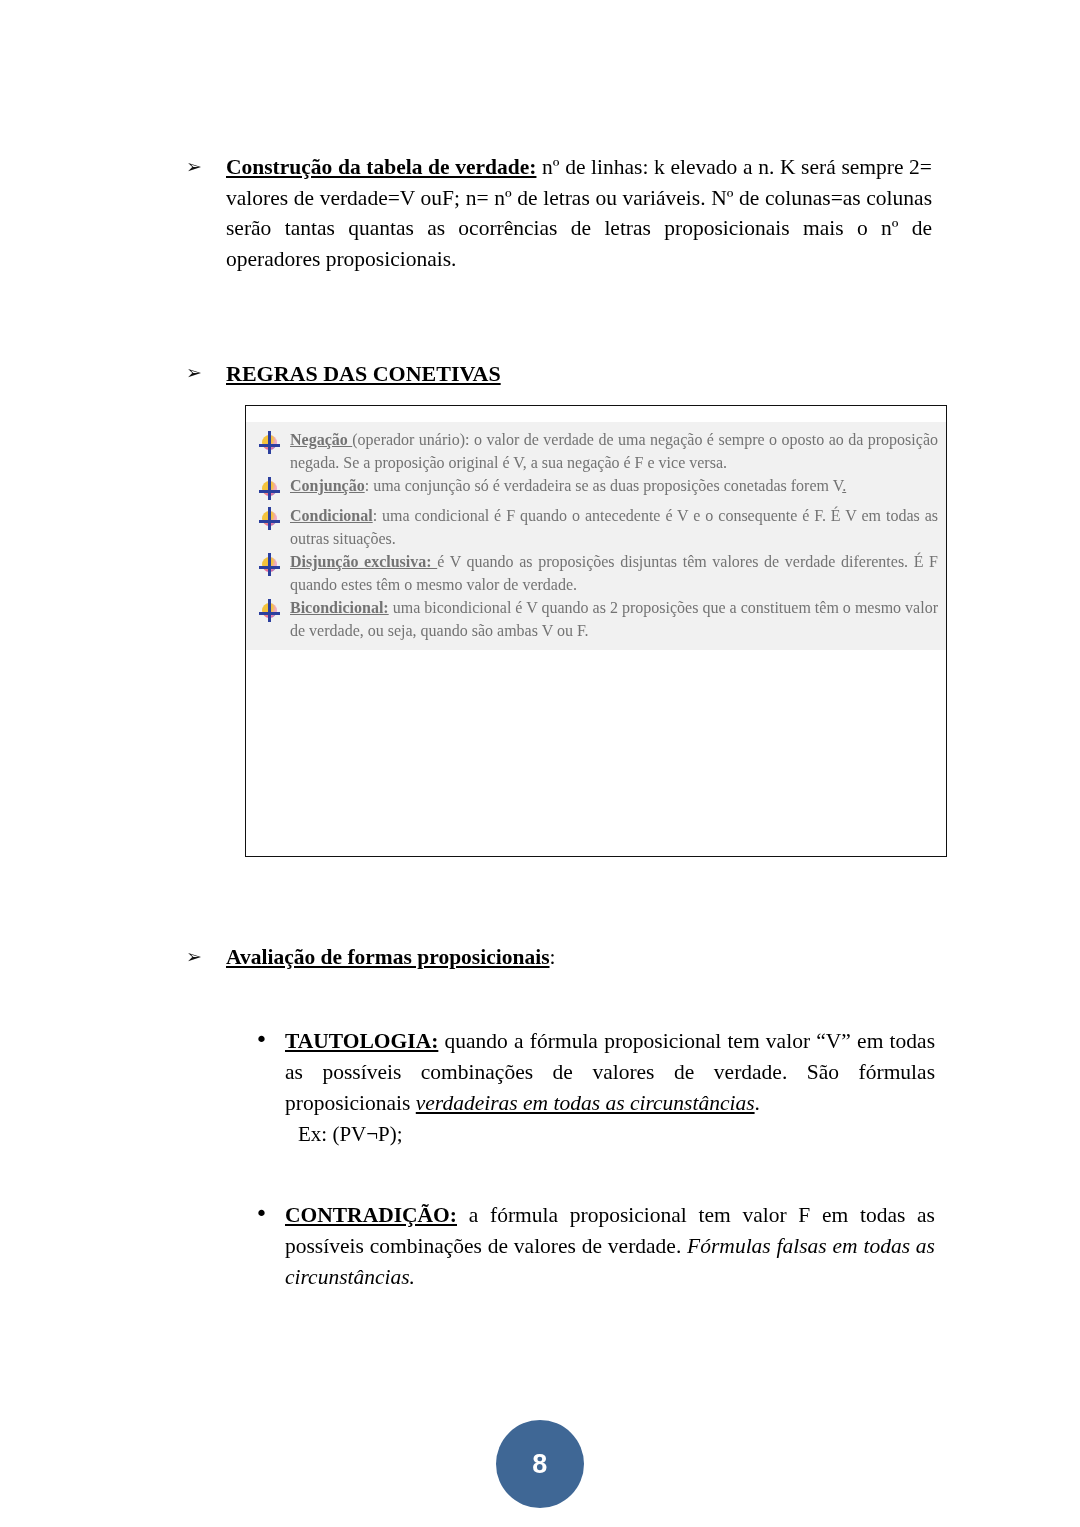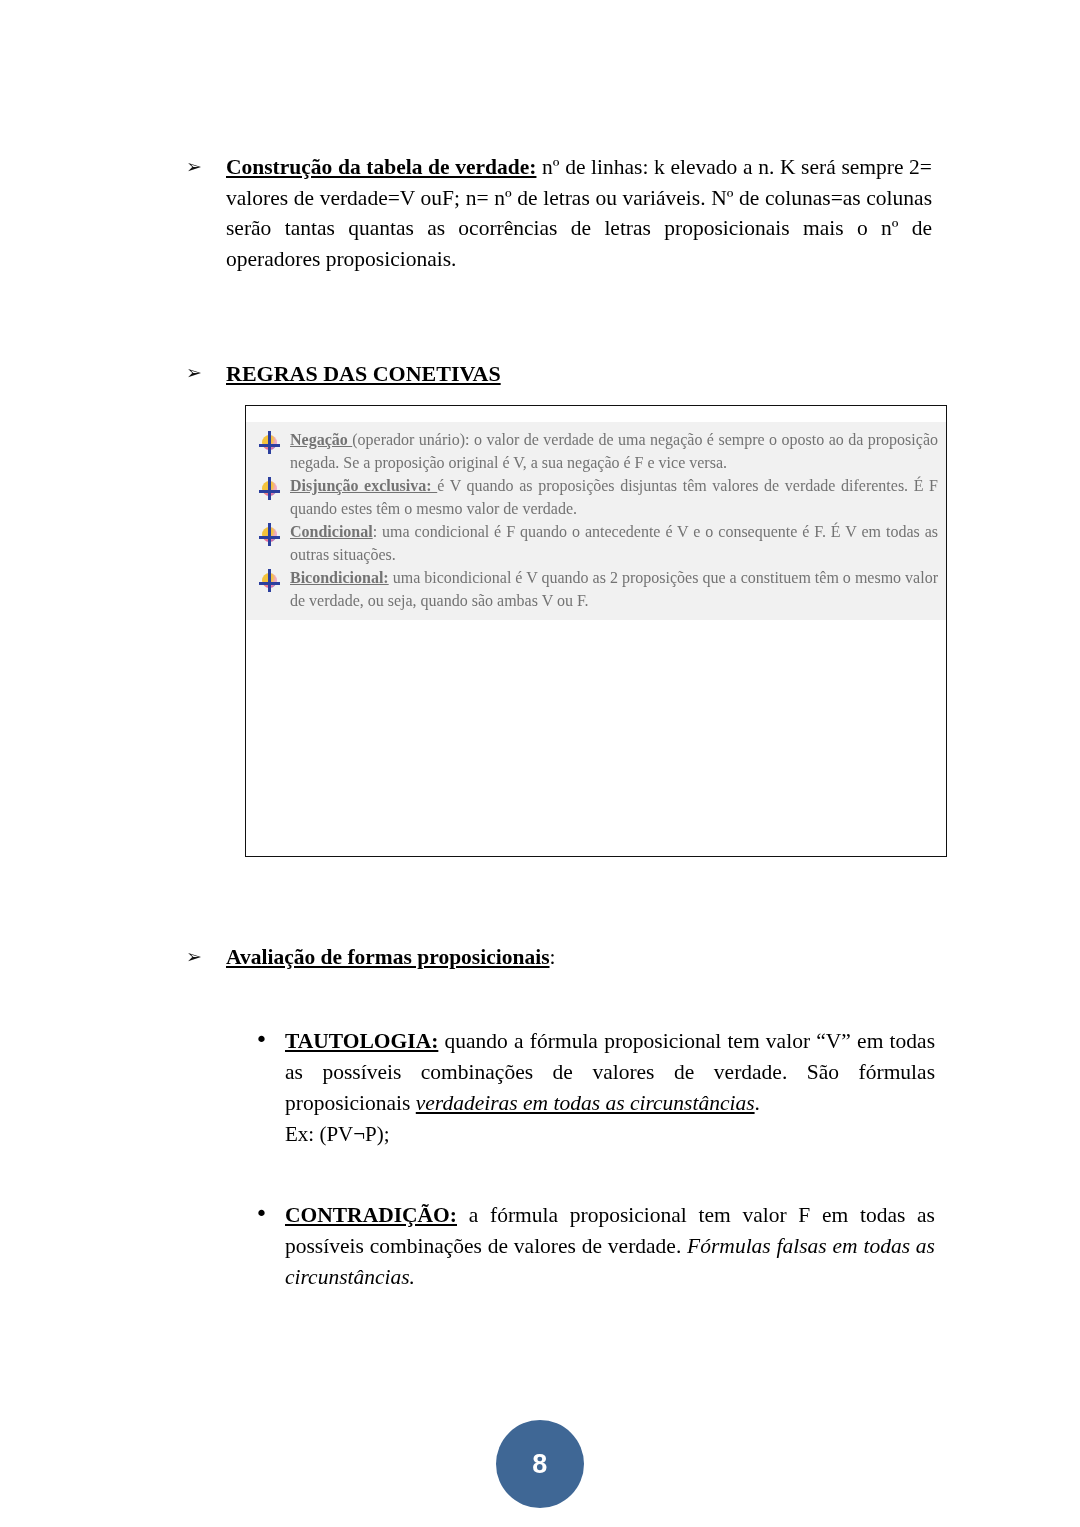--- a/index.html
+++ b/index.html
@@ -192,37 +192,45 @@
 
       <div class="rule-item">
         <span class="star-ico">
             <i></i>
           </span>
         <span class="rule-text">
           <b class="u">Negação </b><span>(operador unário): o valor de verdade de uma negação é sempre o oposto ao da proposição negada. Se a proposição original é V, a sua negação é F e vice versa.</span>
         </span>
       </div>
 
-
+      <div class="rule-item">
+        <span class="star-ico">
+            <i></i>
+          </span>
+        <span class="rule-text">
+          <b class="u">Conjunção</b><span>: uma conjunção só é verdadeira se as duas proposições conetadas forem V</span><span class="u">.</span>
+        </span>
+      </div>
+
+
+      <div class="rule-item">
+        <span class="star-ico">
+            <i></i>
+          </span>
+        <span class="rule-text">
+          <b class="u">Condicional</b><span>: uma condicional é F quando o antecedente é V e o consequente é F. É V em todas as outras situações.</span>
+        </span>
+      </div>
 
       <div class="rule-item">
         <span class="star-ico">
             <i></i>
           </span>
         <span class="rule-text">
           <b class="u">Disjunção exclusiva: </b><span>é V quando as proposições disjuntas têm valores de verdade diferentes. É F quando estes têm o mesmo valor de verdade.</span>
-        </span>
-      </div>
-
-      <div class="rule-item">
-        <span class="star-ico">
-            <i></i>
-          </span>
-        <span class="rule-text">
-          <b class="u">Condicional</b><span>: uma condicional é F quando o antecedente é V e o consequente é F. É V em todas as outras situações.</span>
         </span>
       </div>
 
       <div class="rule-item">
         <span class="star-ico">
             <i></i>
           </span>
         <span class="rule-text">
           <b class="u">Bicondicional:</b><span> uma bicondicional é V quando as 2 proposições que a constituem têm o mesmo valor de verdade, ou seja, quando são ambas V ou F.</span>
         </span>
@@ -237,21 +245,21 @@
       <b class="u">Avaliação de formas proposicionais</b><span>:</span>
     </span>
   </div>
 
   <div class="dot-item" style="left:243px; top:1026px; width:692px;">
     <span class="dot-ico">•</span>
     <span class="dot-body">
       <b class="u">TAUTOLOGIA:</b><span> quando a fórmula proposicional tem valor “V” em todas as possíveis combinações de valores de verdade. São fórmulas proposicionais </span><span class="ital-u">verdadeiras em todas as circunstâncias</span><span>.</span>
     </span>
   </div>
-  <div class="ex-line" style="left:285px; top:1120px; width:500px;">Ex: (PV¬P);</div>
+  <div class="ex-line" style="left:298px; top:1120px; width:500px;">Ex: (PV¬P);</div>
 
   <div class="dot-item" style="left:243px; top:1200px; width:692px;">
     <span class="dot-ico">•</span>
     <span class="dot-body">
       <b class="u">CONTRADIÇÃO:</b><span> a fórmula proposicional tem valor F em todas as possíveis combinações de valores de verdade. </span><span class="ital">Fórmulas falsas em todas as circunstâncias.</span><span></span>
     </span>
   </div>
 
   <div class="page-badge">
     <span>8</span>

